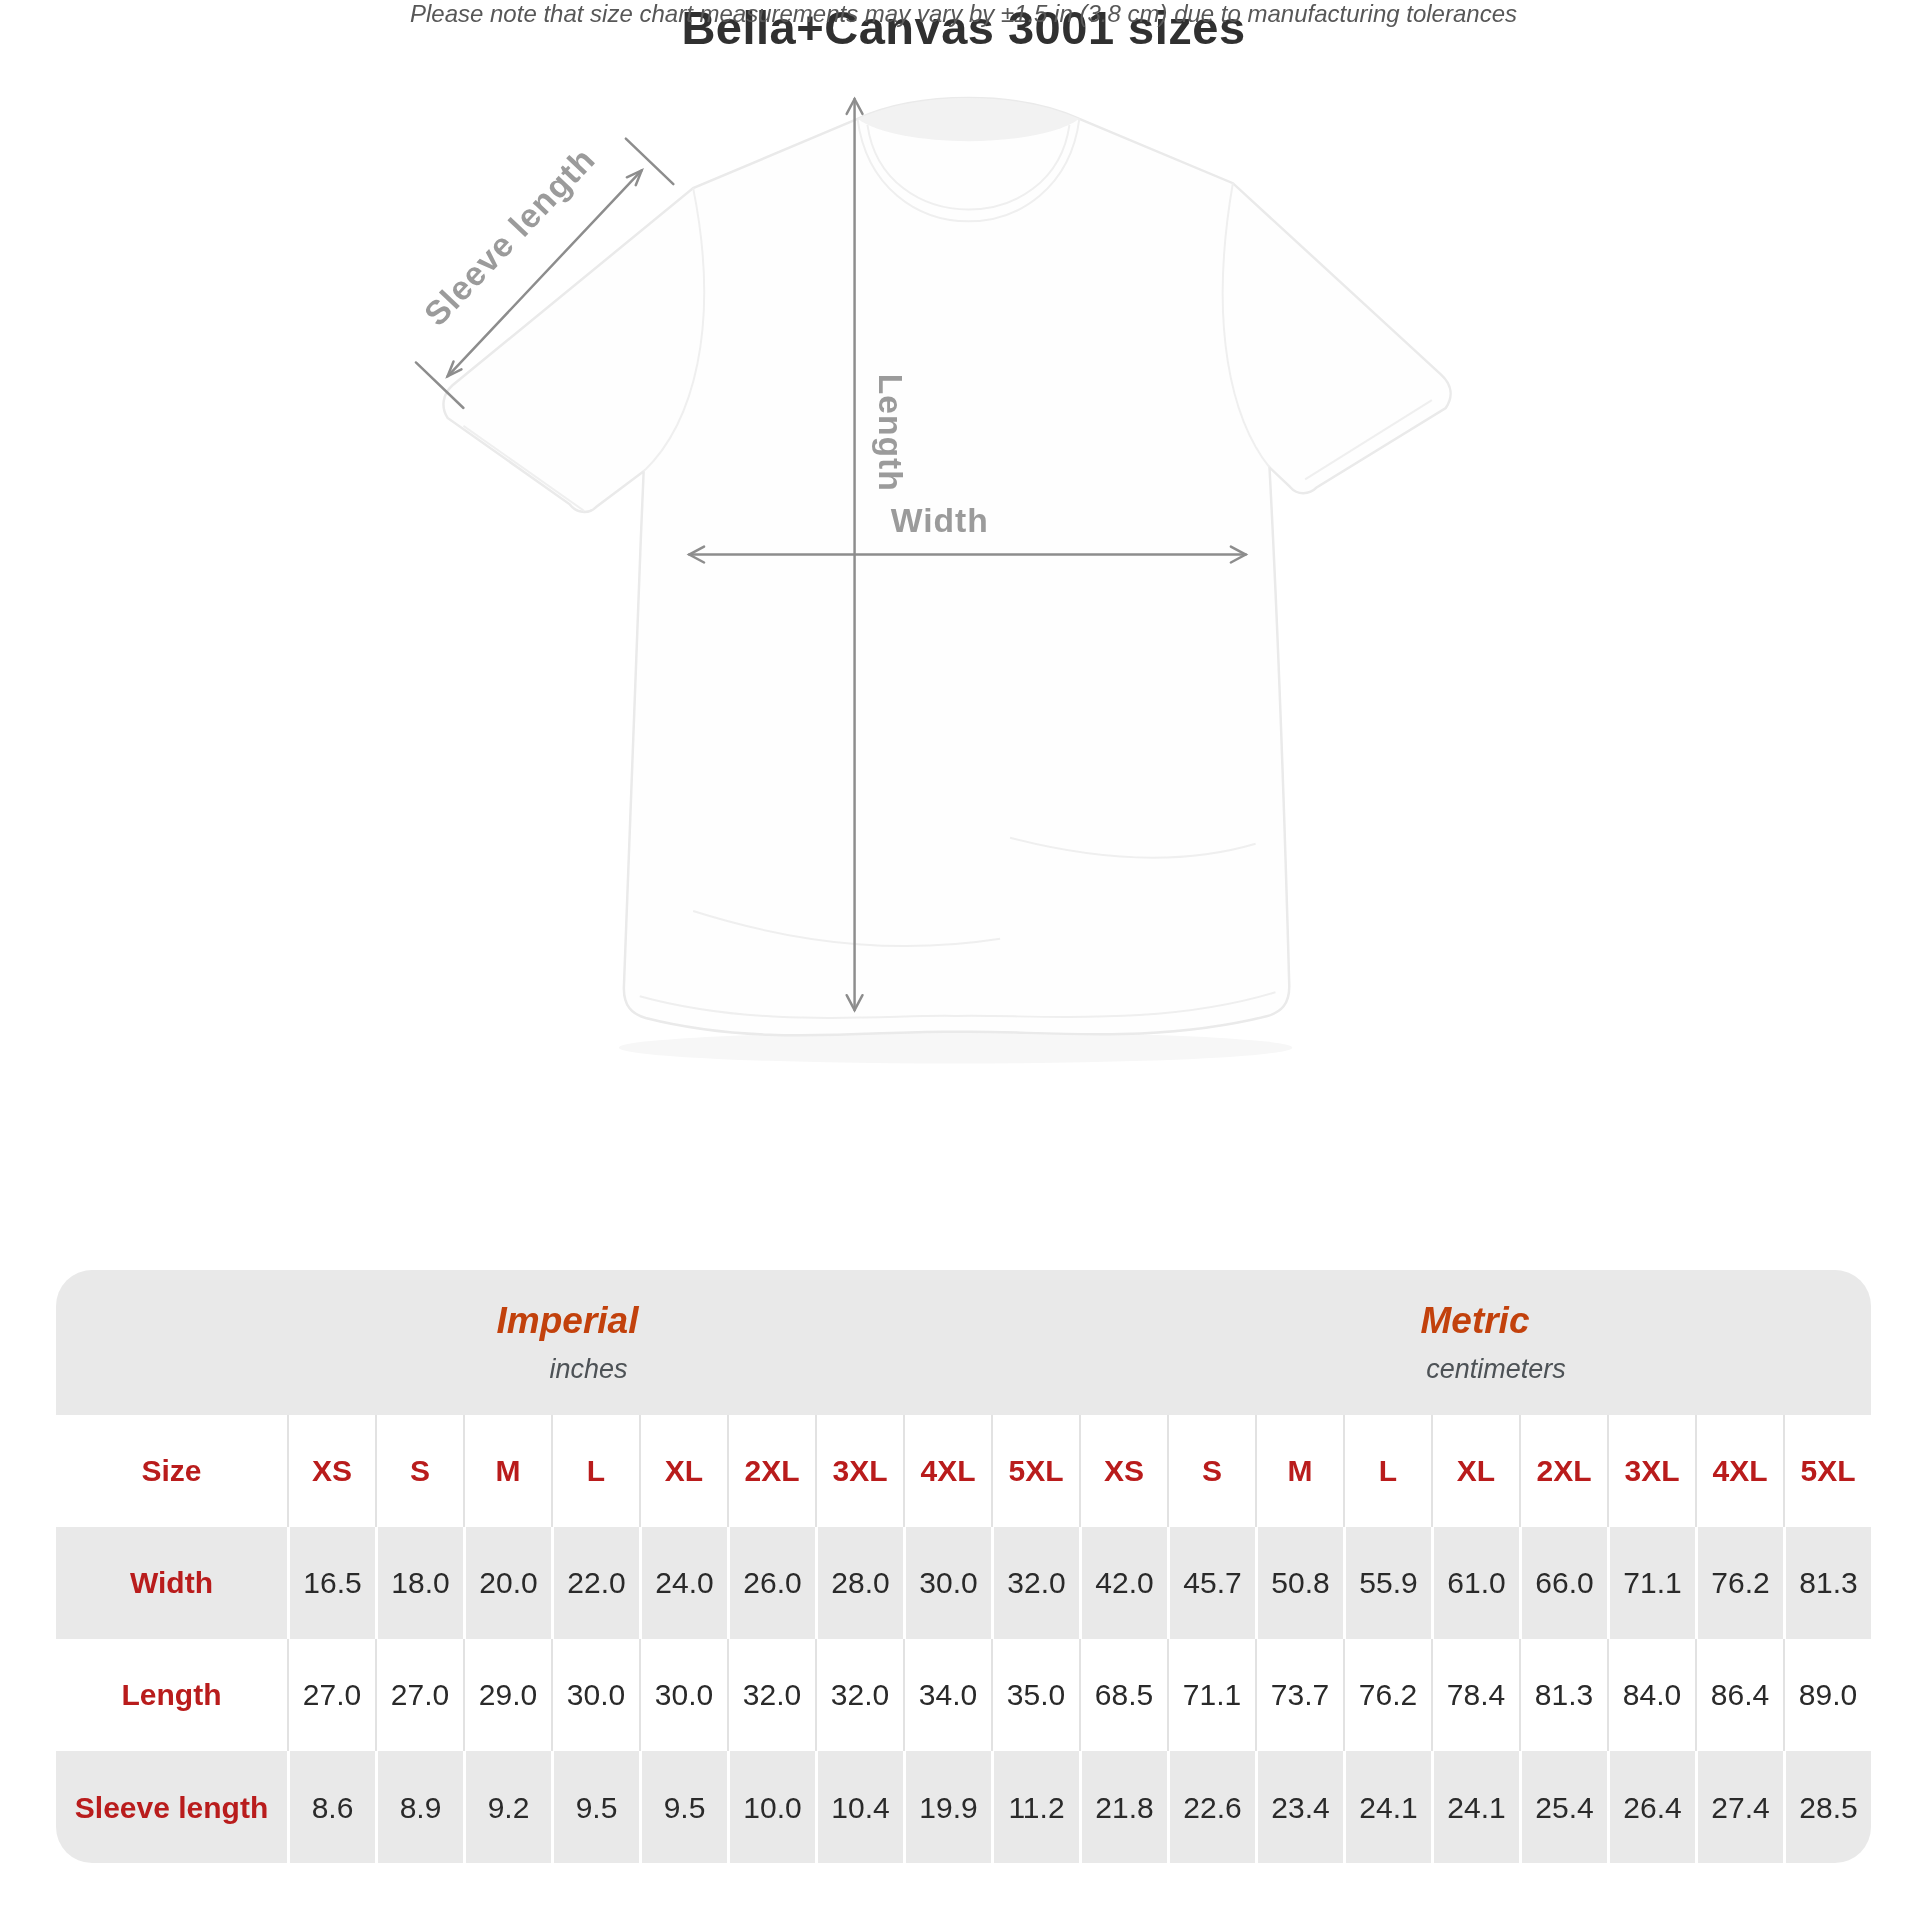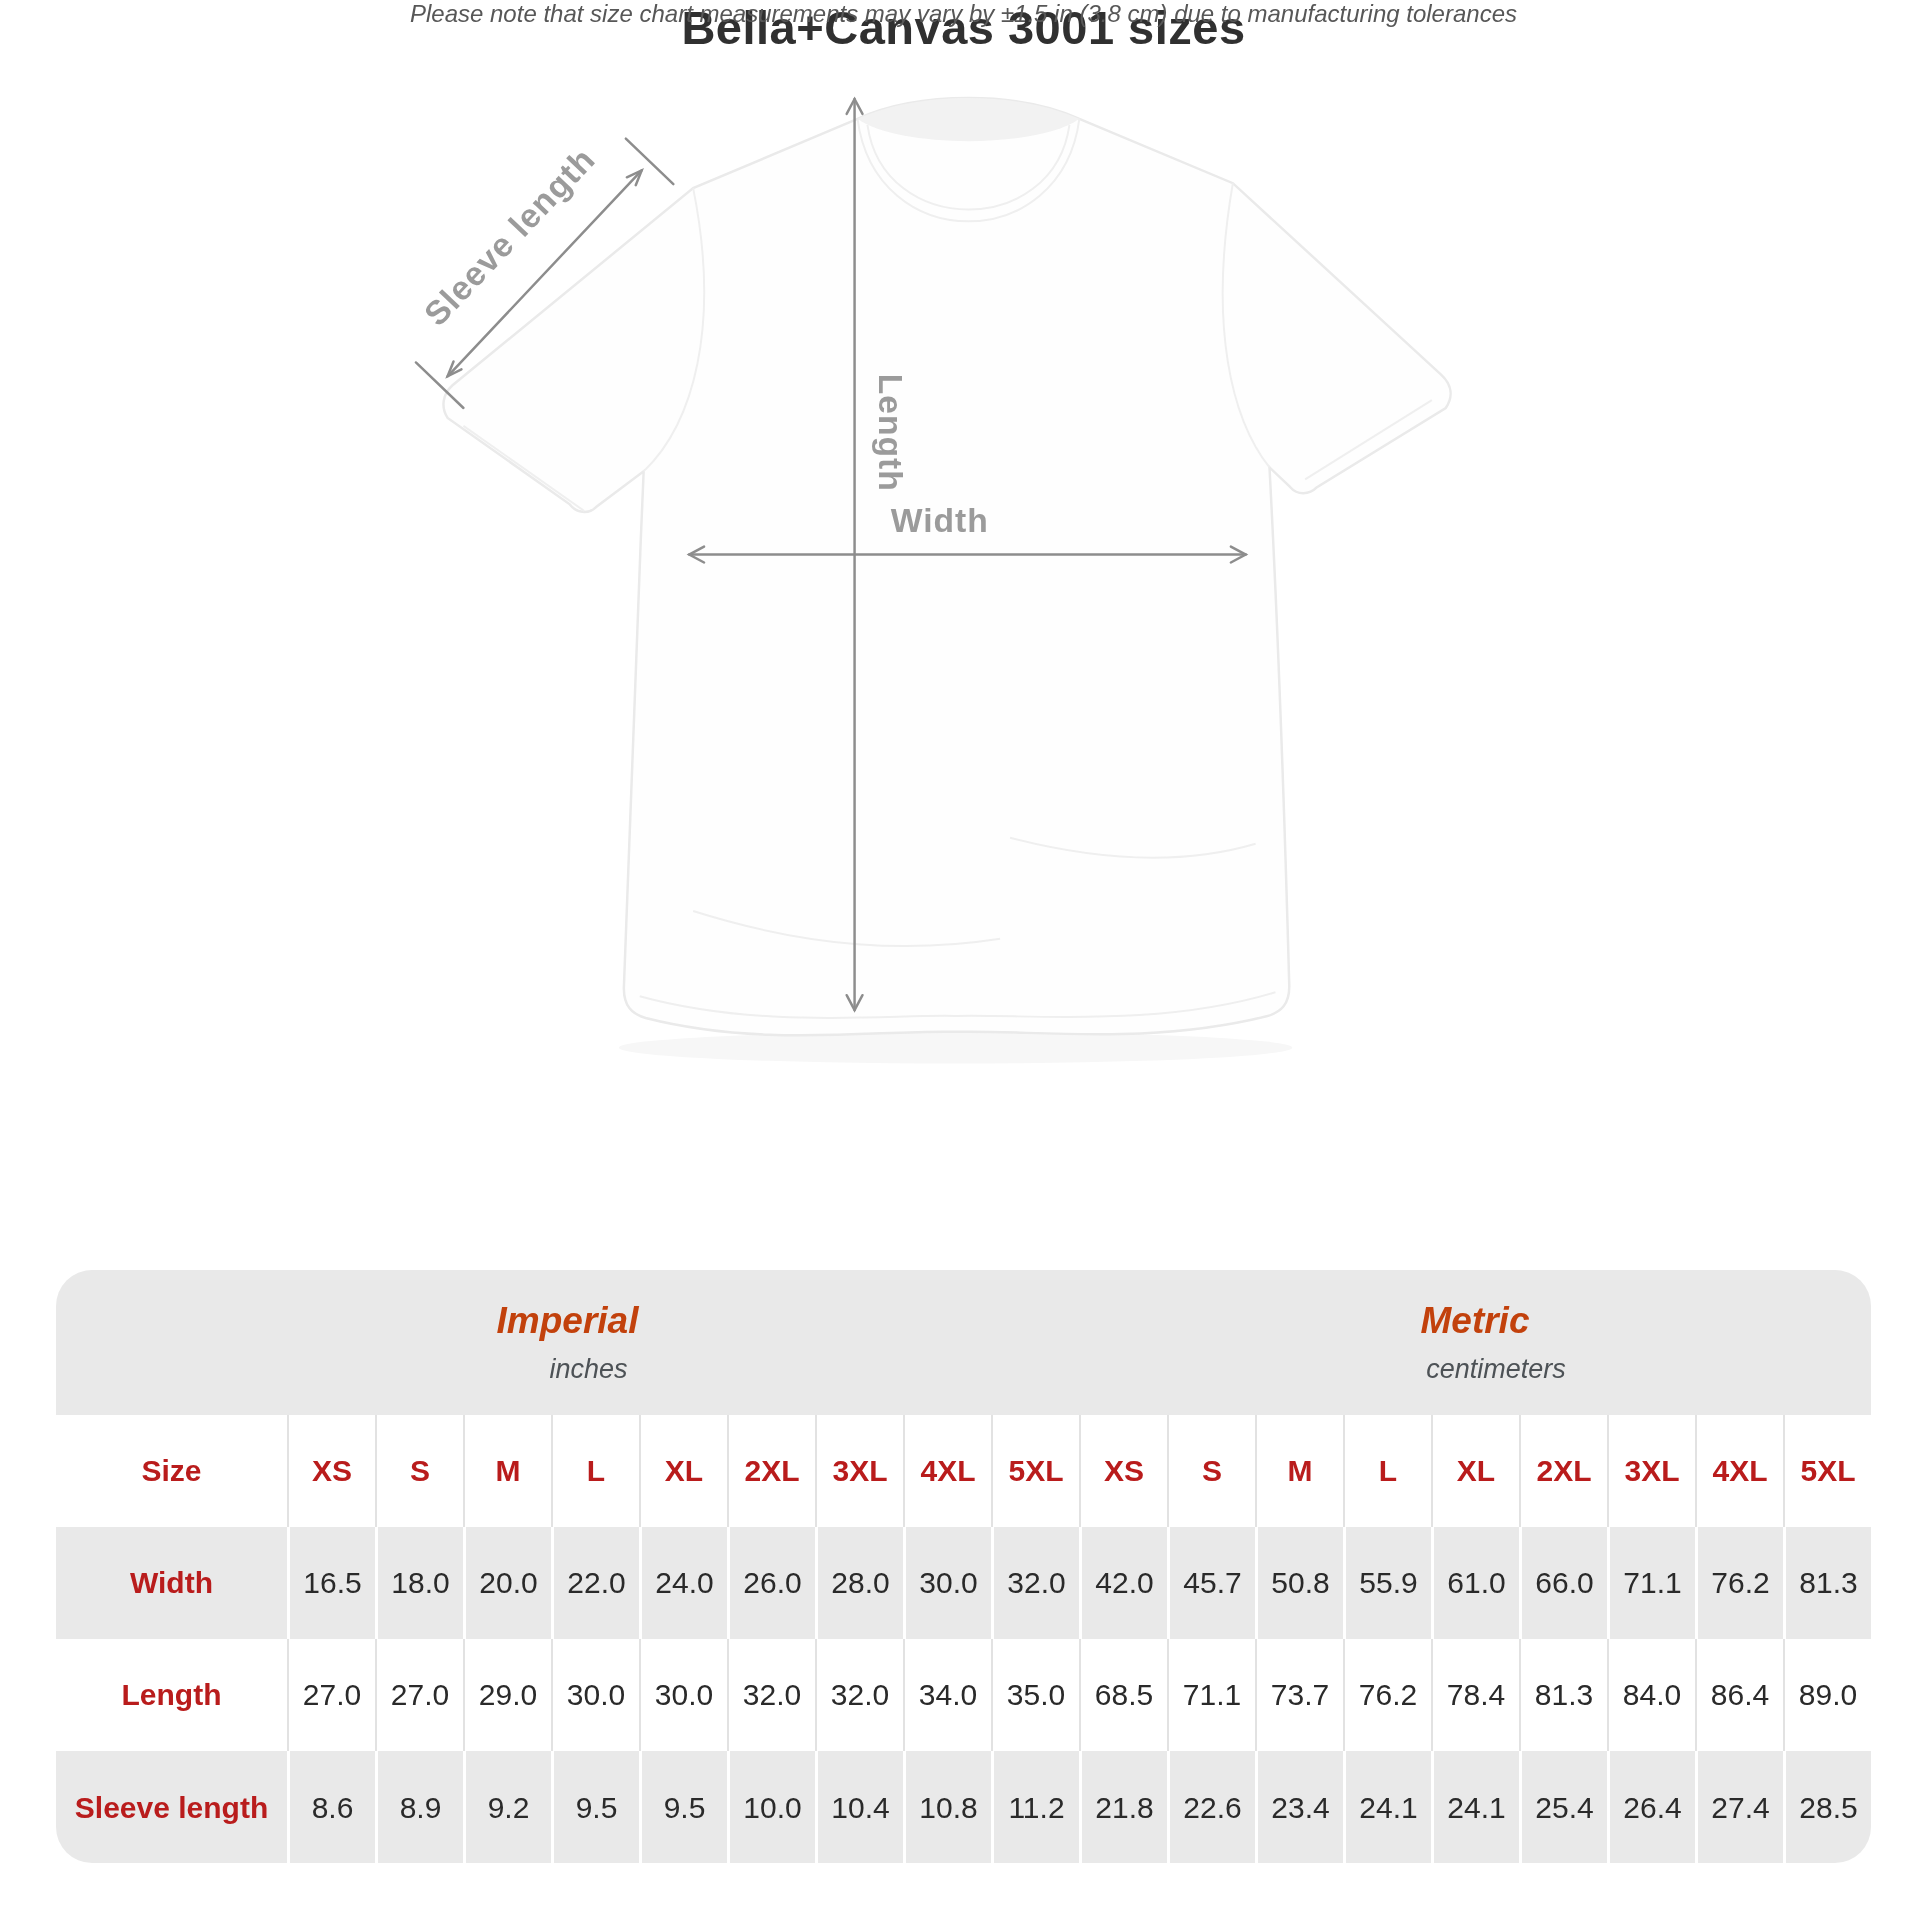--- a/index.html
+++ b/index.html
@@ -195,21 +195,21 @@
       </div>
     <div class="trow row-gray" id="data-row-2">
         <div class="c hdr">Sleeve length</div>
         <div class="c">8.6</div>
         <div class="c">8.9</div>
         <div class="c">9.2</div>
         <div class="c">9.5</div>
         <div class="c">9.5</div>
         <div class="c">10.0</div>
         <div class="c">10.4</div>
-        <div class="c">10.8</div>
+        <div class="c">19.9</div>
         <div class="c">11.2</div>
         <div class="c">21.8</div>
         <div class="c">22.6</div>
         <div class="c">23.4</div>
         <div class="c">24.1</div>
         <div class="c">24.1</div>
         <div class="c">25.4</div>
         <div class="c">26.4</div>
         <div class="c">27.4</div>
         <div class="c">28.5</div>

